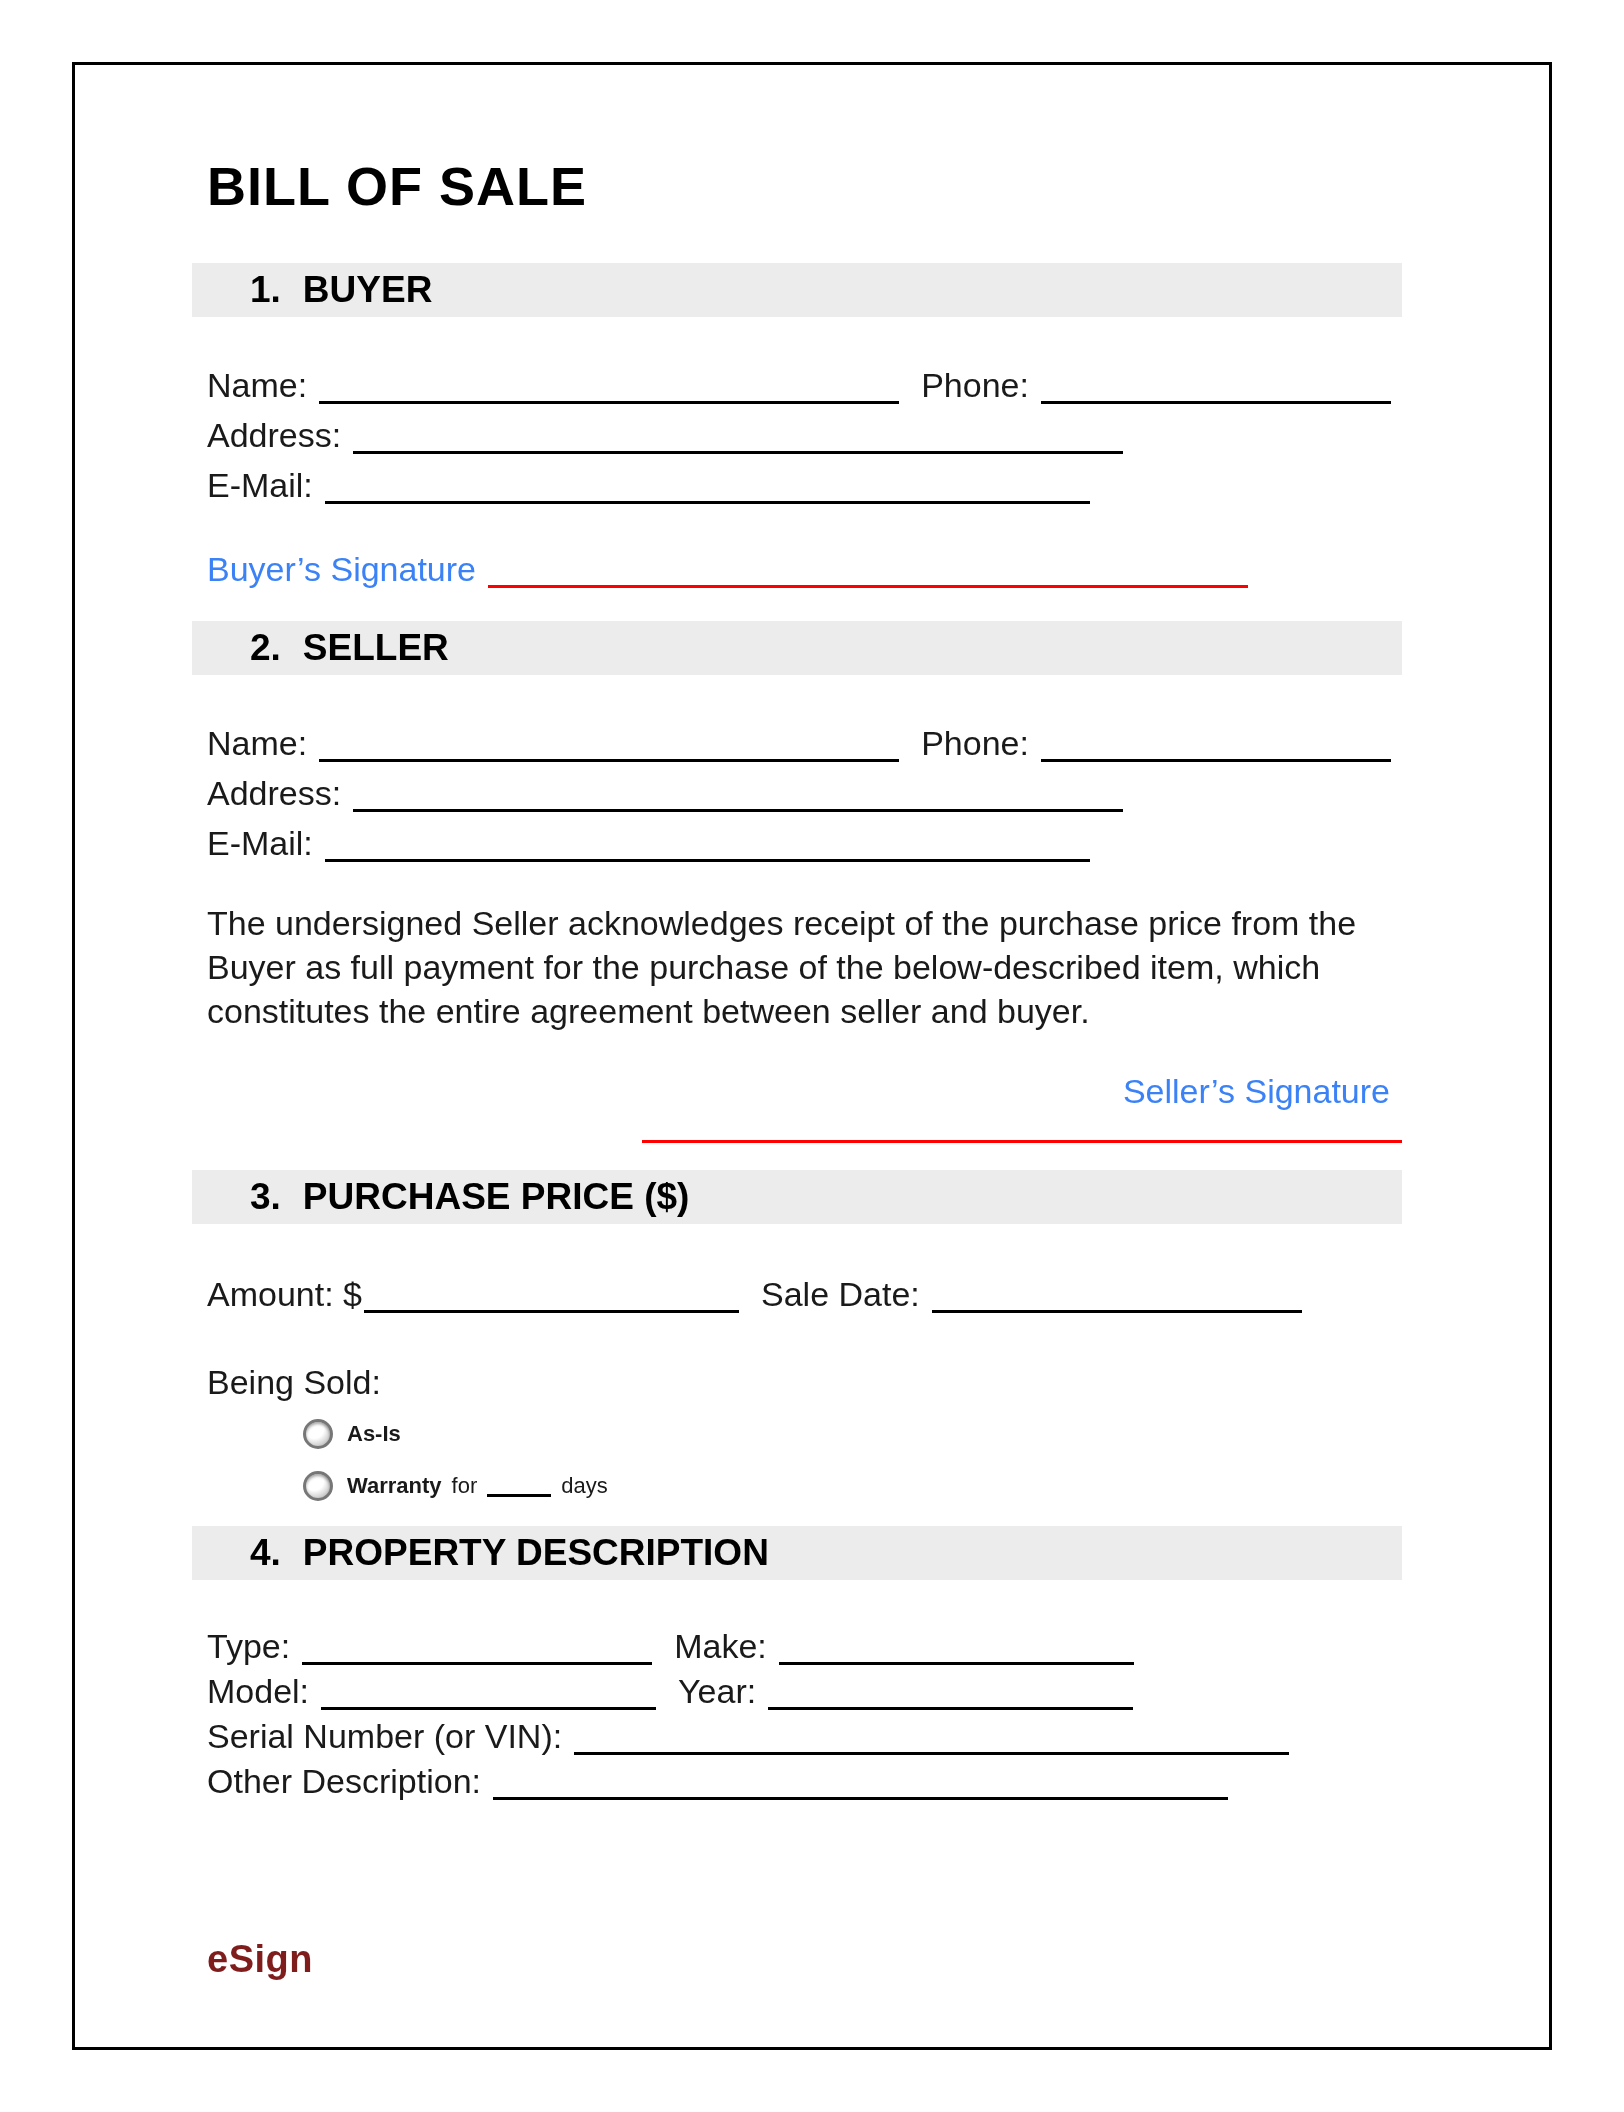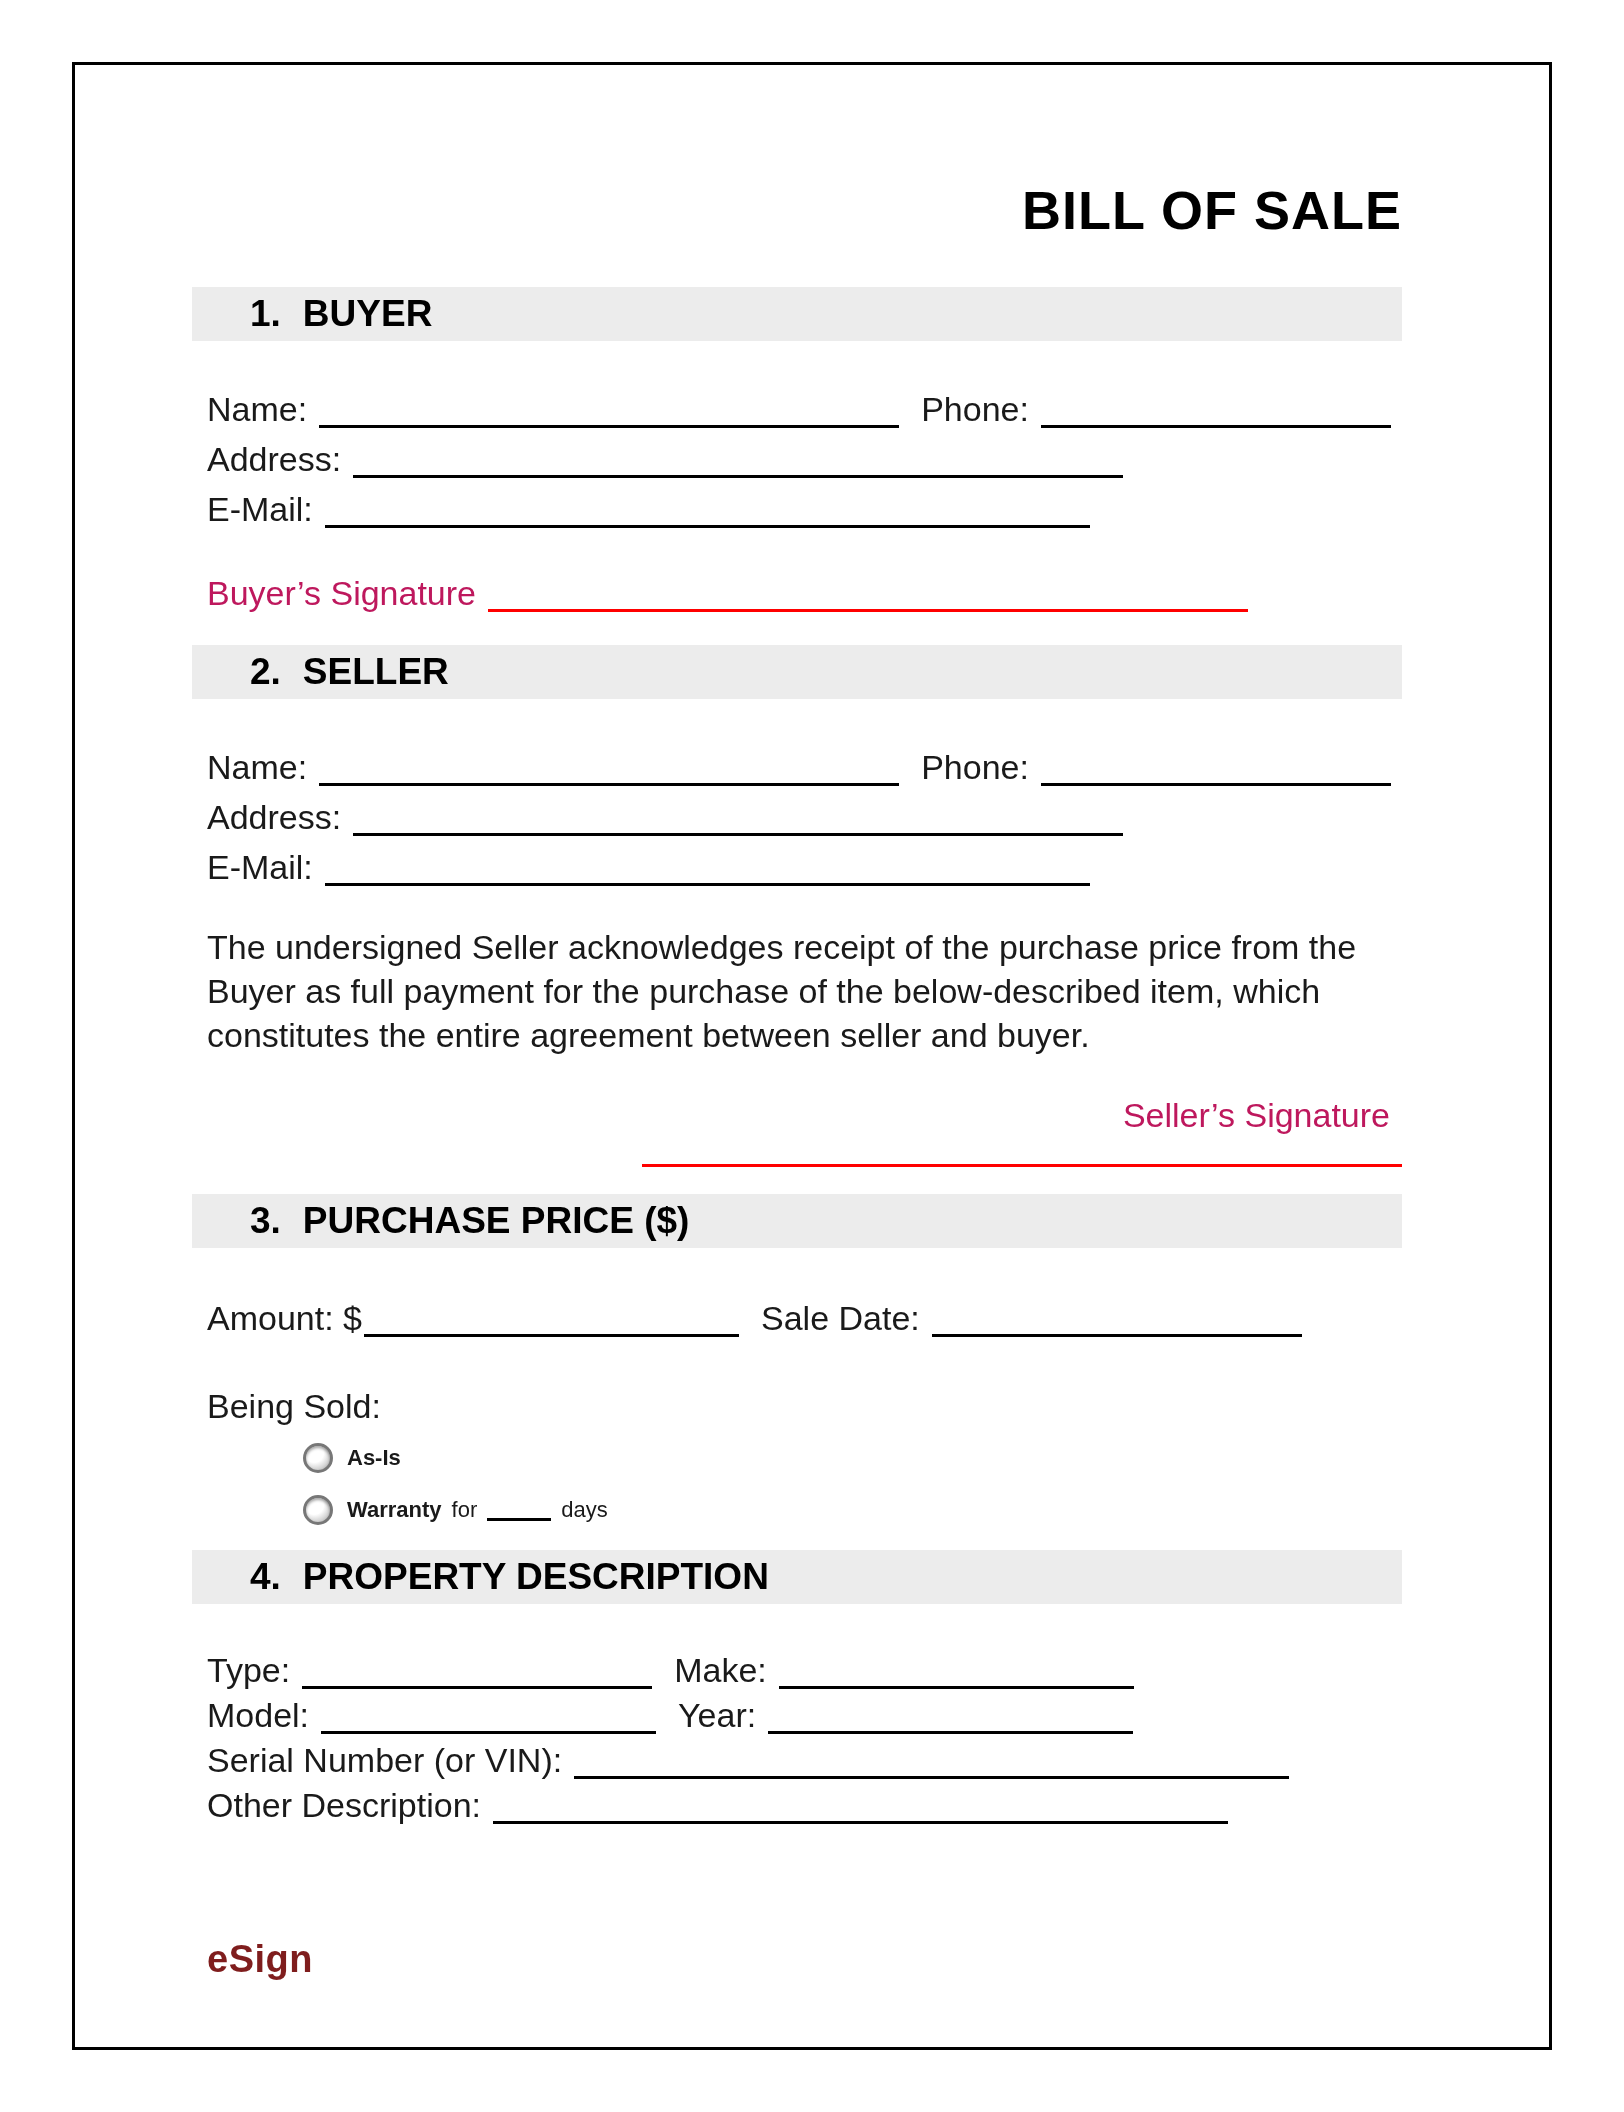--- a/index.html
+++ b/index.html
@@ -11,22 +11,22 @@
     position:relative;
   }
   .frame {
     position:absolute; left:72px; top:62px;
     width:1480px; height:1988px;
     border:3px solid #000;
     background:#fff;
   }
   .content { padding:0 147px 0 132px; position:relative; }
   .title {
-    text-align:right; font-size:54px; font-weight:700;
-    margin-top:114px; letter-spacing:1px; color:#000;
+    text-align:left; font-size:54px; font-weight:700;
+    margin-top:90px; letter-spacing:1px; color:#000;
   }
   .section-bar {
     background:#ececec; height:54px;
     display:flex; align-items:center;
     margin-left:-15px; padding-left:58px;
     font-size:37px; font-weight:700; color:#000;
   }
   .sec-num { margin-right:22px; }
   .bar-buyer    { margin-top:46px; }
   .bar-seller   { margin-top:30px; }
@@ -39,21 +39,21 @@
     white-space:nowrap;
   }
   .prop-row { margin-bottom:1px;text-align:center; }
   .label { margin-right:12px; }
   .label2 { margin-left:22px; margin-right:12px; }
   .line {
     display:inline-block; border-bottom:3px solid #000;
     height:30px; margin-bottom:3px;
   }
   .sig-row { margin-top:40px; }
-  .sig-row .label { color:#be185d; }
+  .sig-row .label { color:#3b82f6; }
   .sig-row .line { border-color:#ff0000; }
   .para {
     font-size:34px; line-height:44px;
     max-width:1190px; margin-top:36px;
   }
   .sig-row-seller { margin-top:36px;flex-direction:column; }
   .amount-row { margin-top:48px; }
   .being-sold { margin-top:44px; font-size:34px; line-height:44px; }
   .radio-row {
     display:flex; align-items:center;

